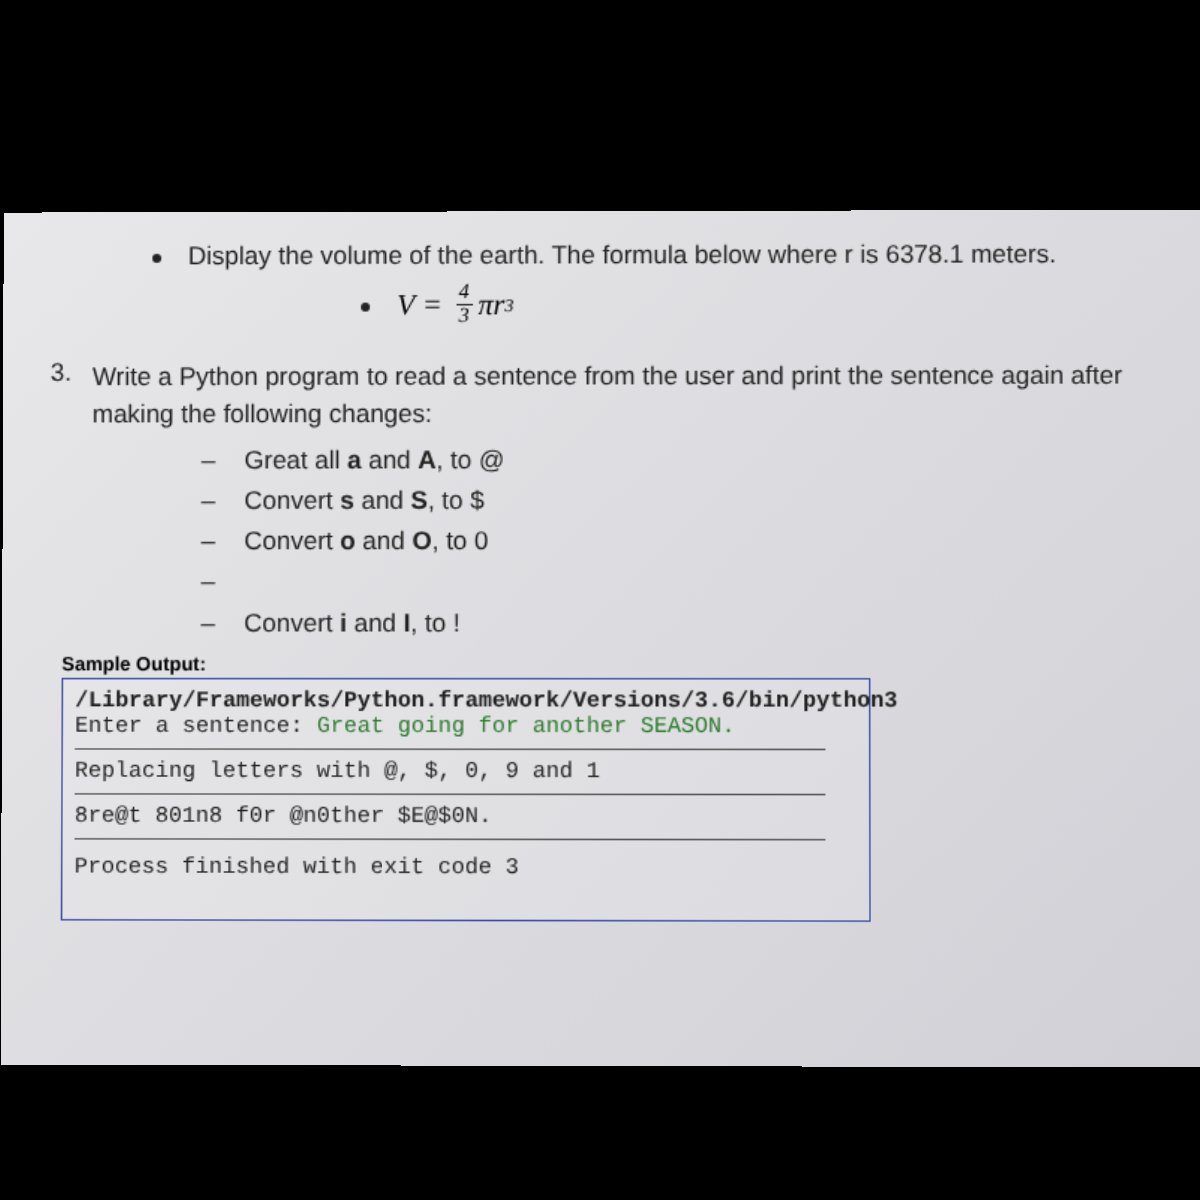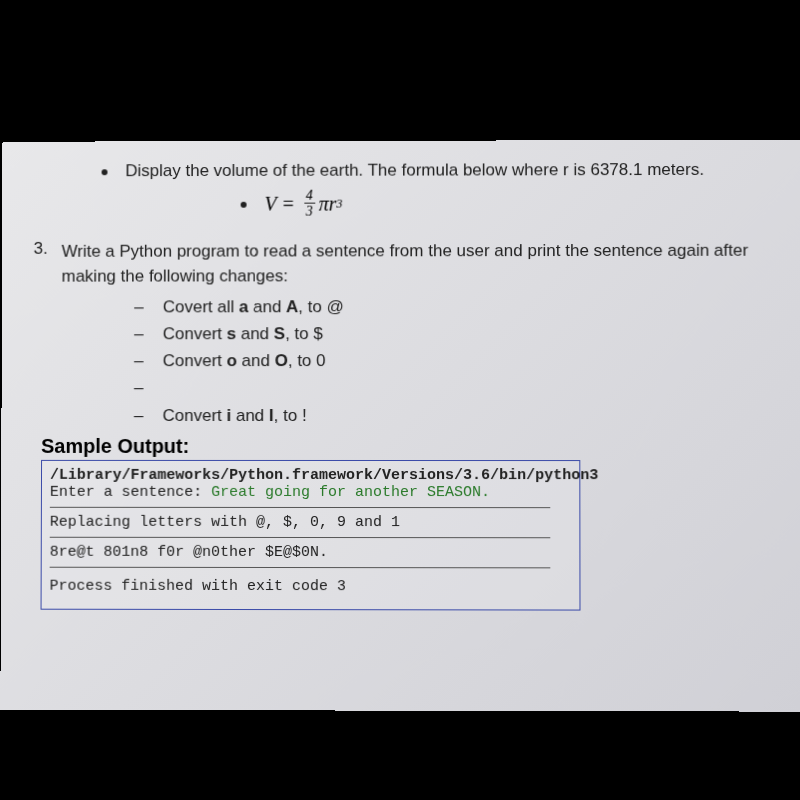--- a/index.html
+++ b/index.html
@@ -96,31 +96,31 @@
     }
     .dash {
       width: 16px;
       text-align: center;
       margin-right: 16px;
       flex-shrink: 0;
     }
     .bold { font-weight: bold; }
     .sample-label {
       font-weight: bold;
-      font-size: 20px;
+      font-size: 13px;
       margin-top: 6px;
       margin-left: 20px;
     }
     .output-box {
       border: 1.5px solid #3a4aa8;
       background: rgba(255,255,255,0.15);
       margin-left: 20px;
       margin-top: 2px;
       width: 540px;
-      padding: 6px 8px 14px 8px;
+      padding: 6px 8px 26px 8px;
       font-family: 'Courier New', monospace;
       font-size: 15px;
       color: #222;
     }
     .output-box .line1 { font-weight: bold; }
     .green { color: #2a7a2a; font-weight: normal; }
     .hr {
       border: none;
       border-top: 1px solid #555;
       margin: 6px 0;
@@ -155,21 +155,21 @@
 
   <div class="q-row">
     <div class="q-num">3.</div>
     <div class="q-body">Write a Python program to read a sentence from the user and print the sentence again after making the following changes:</div>
   </div>
 
   <div class="sub-list">
     <div class="sub-item">
       <span class="dash">–</span>
       <span>
-        <span>Covert all </span><span class="bold">a</span><span> and </span><span class="bold">A</span><span>, to @</span>
+        <span>Great all </span><span class="bold">a</span><span> and </span><span class="bold">A</span><span>, to @</span>
       </span>
     </div>
     <div class="sub-item">
       <span class="dash">–</span>
       <span>
         <span>Convert </span><span class="bold">s</span><span> and </span><span class="bold">S</span><span>, to $</span>
       </span>
     </div>
     <div class="sub-item">
       <span class="dash">–</span>

